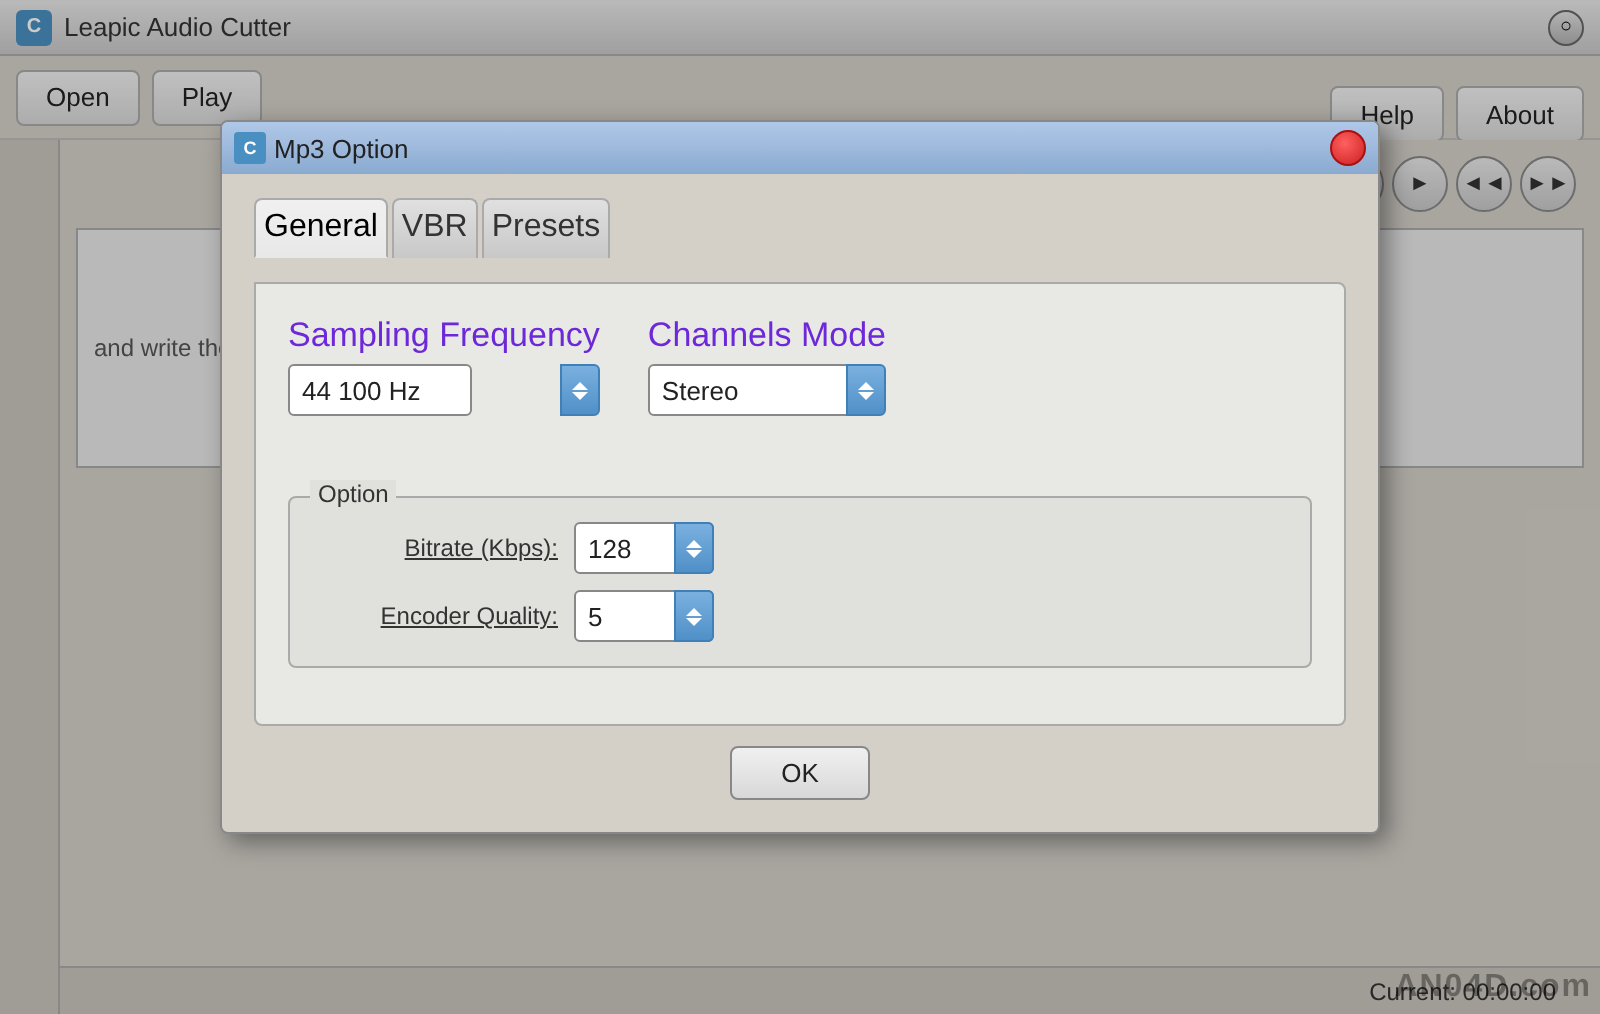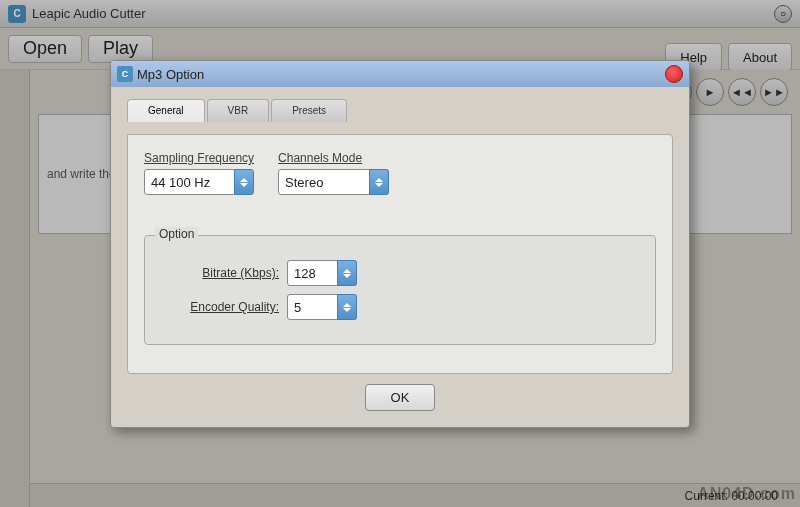--- a/index.html
+++ b/index.html
@@ -69,21 +69,21 @@
       padding: 4px 8px;
       gap: 6px;
       border-bottom: 1px solid #bbb;
     }
     .toolbar-btn {
       background: linear-gradient(to bottom, #f0f0f0, #d8d8d8);
       border: 1px solid #aaa;
       border-radius: 4px;
       padding: 4px 14px;
       cursor: pointer;
-      font-size: 18px;
+      font-size: 13px;
       color: #222;
       height: 28px;
       display: flex;
       align-items: center;
     }
     .toolbar-spacer { flex: 1; }
     .toolbar-right {
       display: flex;
       gap: 6px;
     }
@@ -249,26 +249,26 @@
       padding: 12px 16px;
     }
 
     
     .tab-row {
       display: flex;
       gap: 2px;
       margin-bottom: 12px;
     }
     .tab {
-      padding: 5px 20px;
+      padding: 5px 4px;
       border: 1px solid #aaa;
       border-bottom: none;
       background: linear-gradient(to bottom, #e0e0e0, #c8c8c8);
       cursor: pointer;
-      font-size: 10px;
+      font-size: 16px;
       color: #333;
       border-radius: 4px 4px 0 0;
     }
     .tab.active {
       background: linear-gradient(to bottom, #f0f0f0, #e8e8e8);
       border-bottom: 1px solid #e8e8e8;
       color: #000;
       font-weight: 500;
     }
 
@@ -286,23 +286,22 @@
       margin-bottom: 16px;
     }
 
     .form-group {
       display: flex;
       flex-direction: column;
       gap: 4px;
     }
 
     .form-label {
-      font-size: 12px;
-      color: #404040;
-      text-decoration: underline;
+      font-size: 17px;
+      color: #6d28d9;
     }
 
     .select-wrapper {
       position: relative;
       display: inline-flex;
       align-items: center;
     }
 
     .styled-select {
       appearance: none;
@@ -343,21 +342,21 @@
       border-bottom: 4px solid white;
     }
     .arrow-down {
       border-top: 4px solid white;
     }
 
     
     .option-group {
       border: 1px solid #aaa;
       border-radius: 4px;
-      padding: 24px 14px;
+      padding: 12px 14px;
       background: #e0e0dc;
       position: relative;
       margin-bottom: 12px;
       margin-top: 40px;
     }
     .option-group-label {
       position: absolute;
       top: -9px;
       left: 10px;
       background: #e0e0dc;

